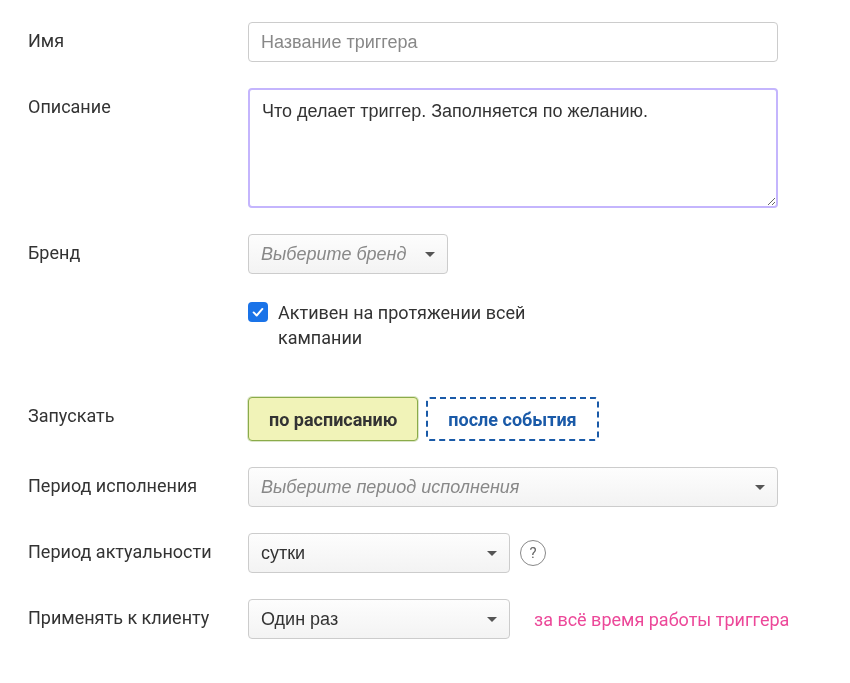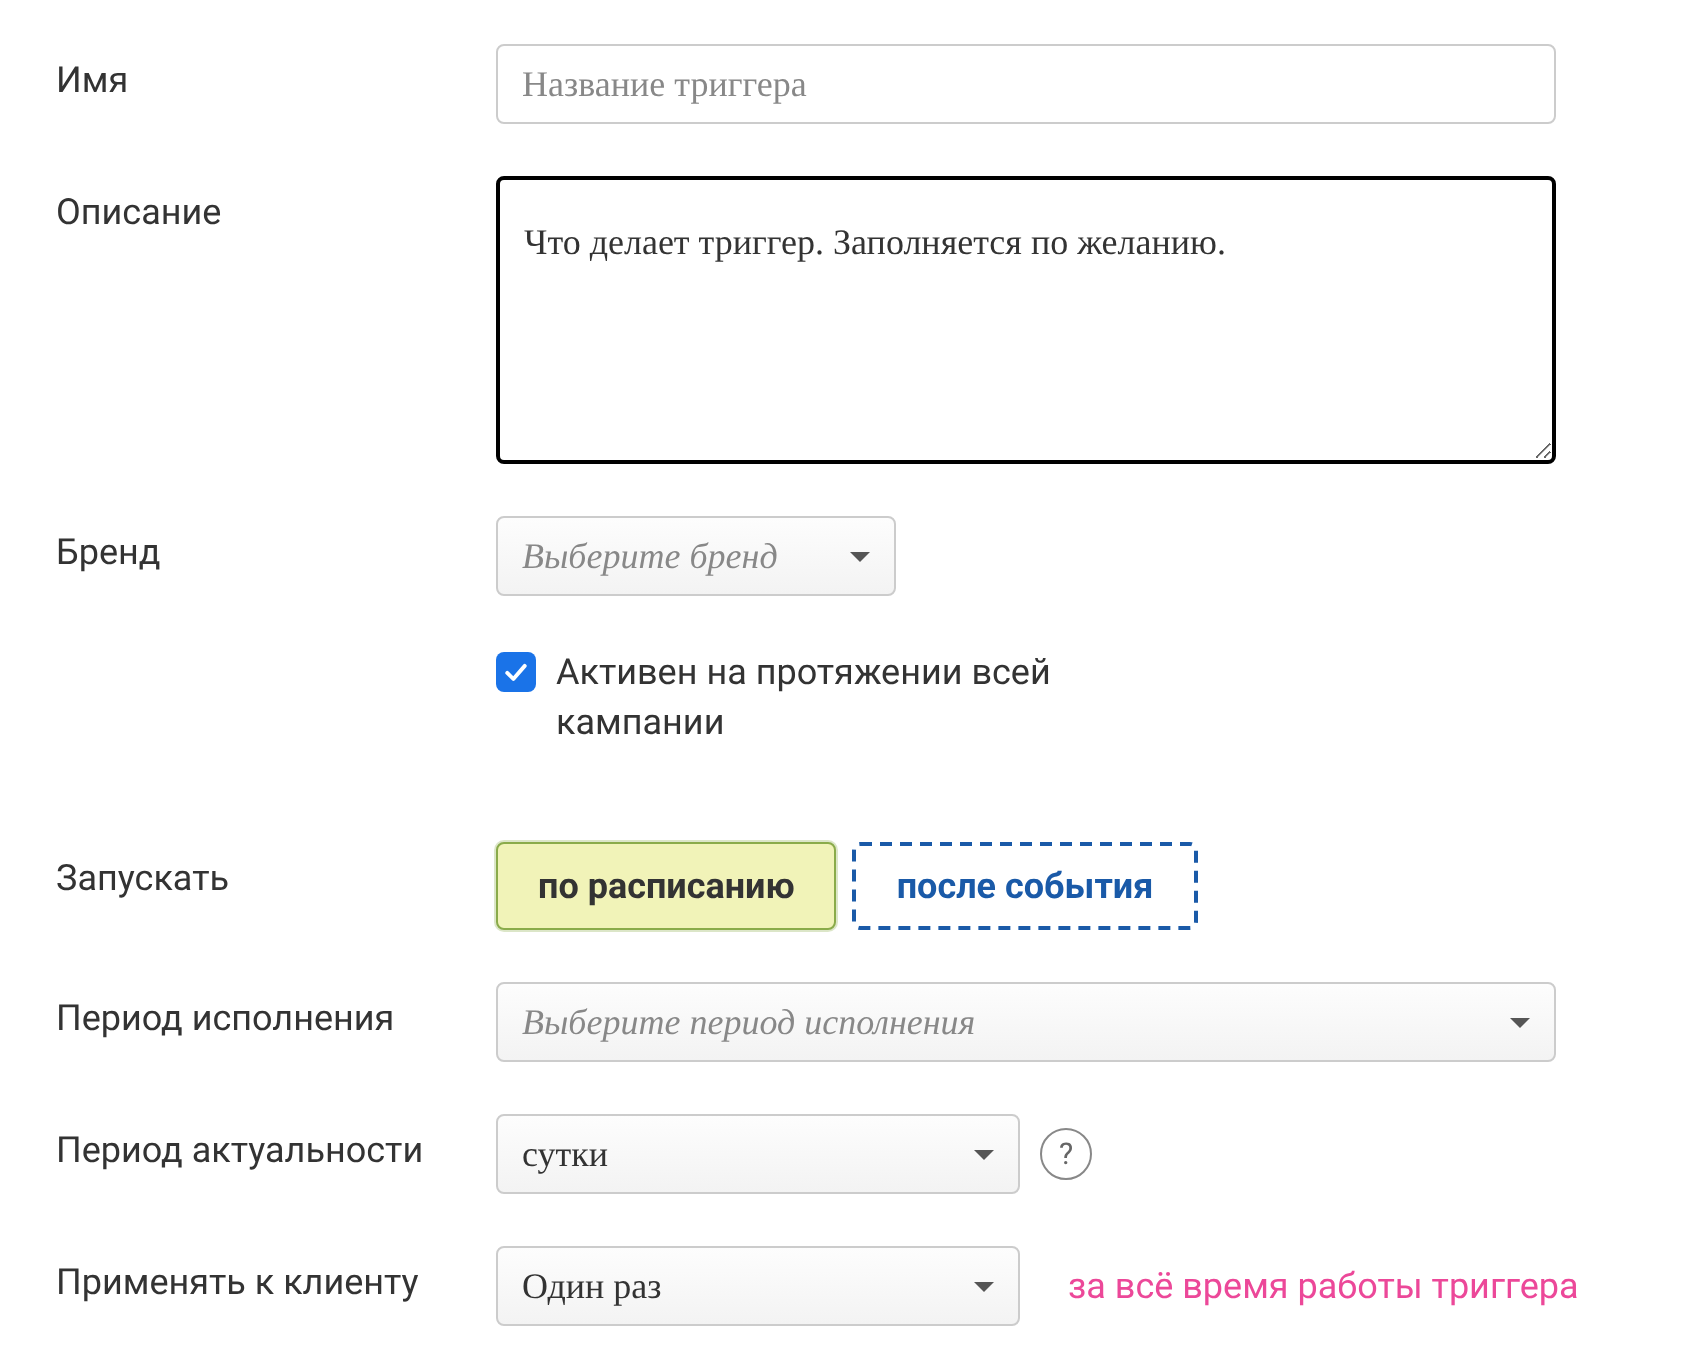--- a/index.html
+++ b/index.html
@@ -14,35 +14,35 @@
     .form { display: flex; flex-direction: column; gap: 0; }
     .row { display: flex; align-items: flex-start; margin-bottom: 26px; }
     .label-col {
       width: 220px;
       flex-shrink: 0;
       padding-top: 8px;
       color: #333;
     }
     .control-col { flex: 1; display: flex; align-items: center; flex-wrap: wrap; gap: 8px; }
     input[type="text"], textarea, .select {
-      font-family: Liberation Serif, serif;
+      font-family: Liberation Sans, sans-serif;
       font-size: 18px;
-      padding: 19px 12px;
+      padding: 9px 12px;
       border: 1px solid #ccc;
       border-radius: 4px;
       background: #fff;
       color: #333;
       outline: none;
     }
     input[type="text"] { width: 530px; height: 40px; }
     textarea {
       width: 530px;
-      height: 144px;
+      height: 120px;
       resize: both;
-      border: 2px solid #000000;
+      border: 2px solid #c4b5fd;
       line-height: 1.4;
     }
     .select {
       display: inline-flex;
       align-items: center;
       justify-content: space-between;
       height: 40px;
       background: linear-gradient(#fdfdfd, #f3f3f3);
       cursor: pointer;
       position: relative;

